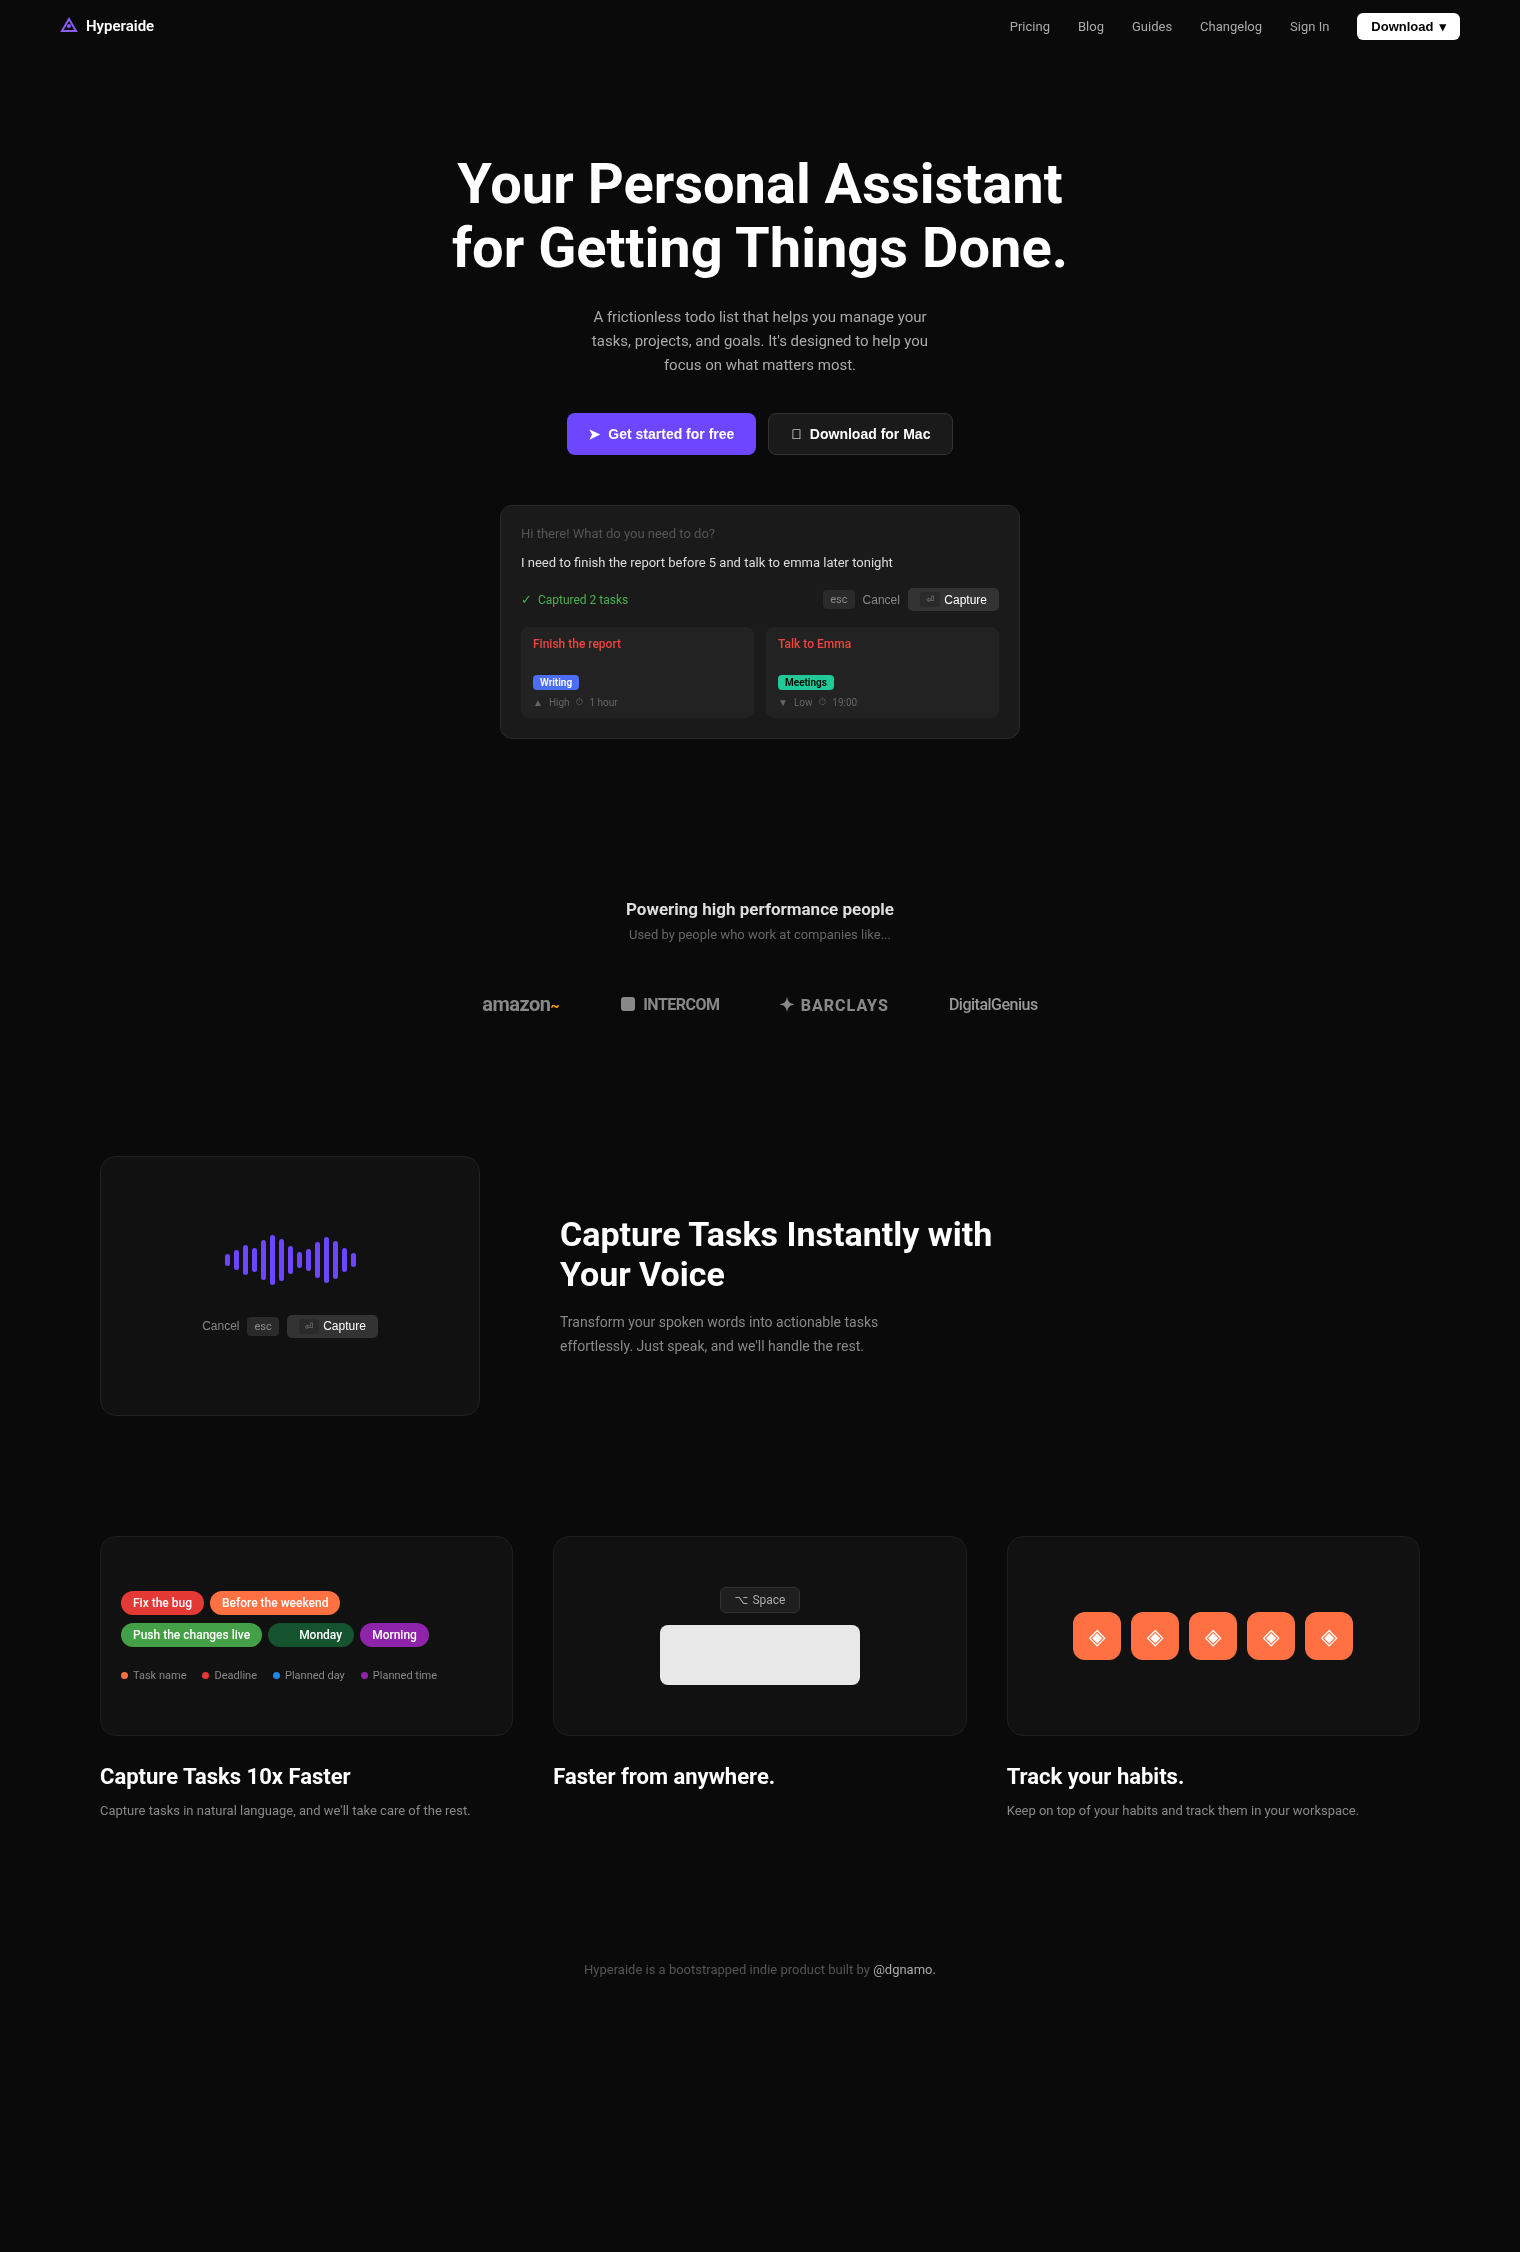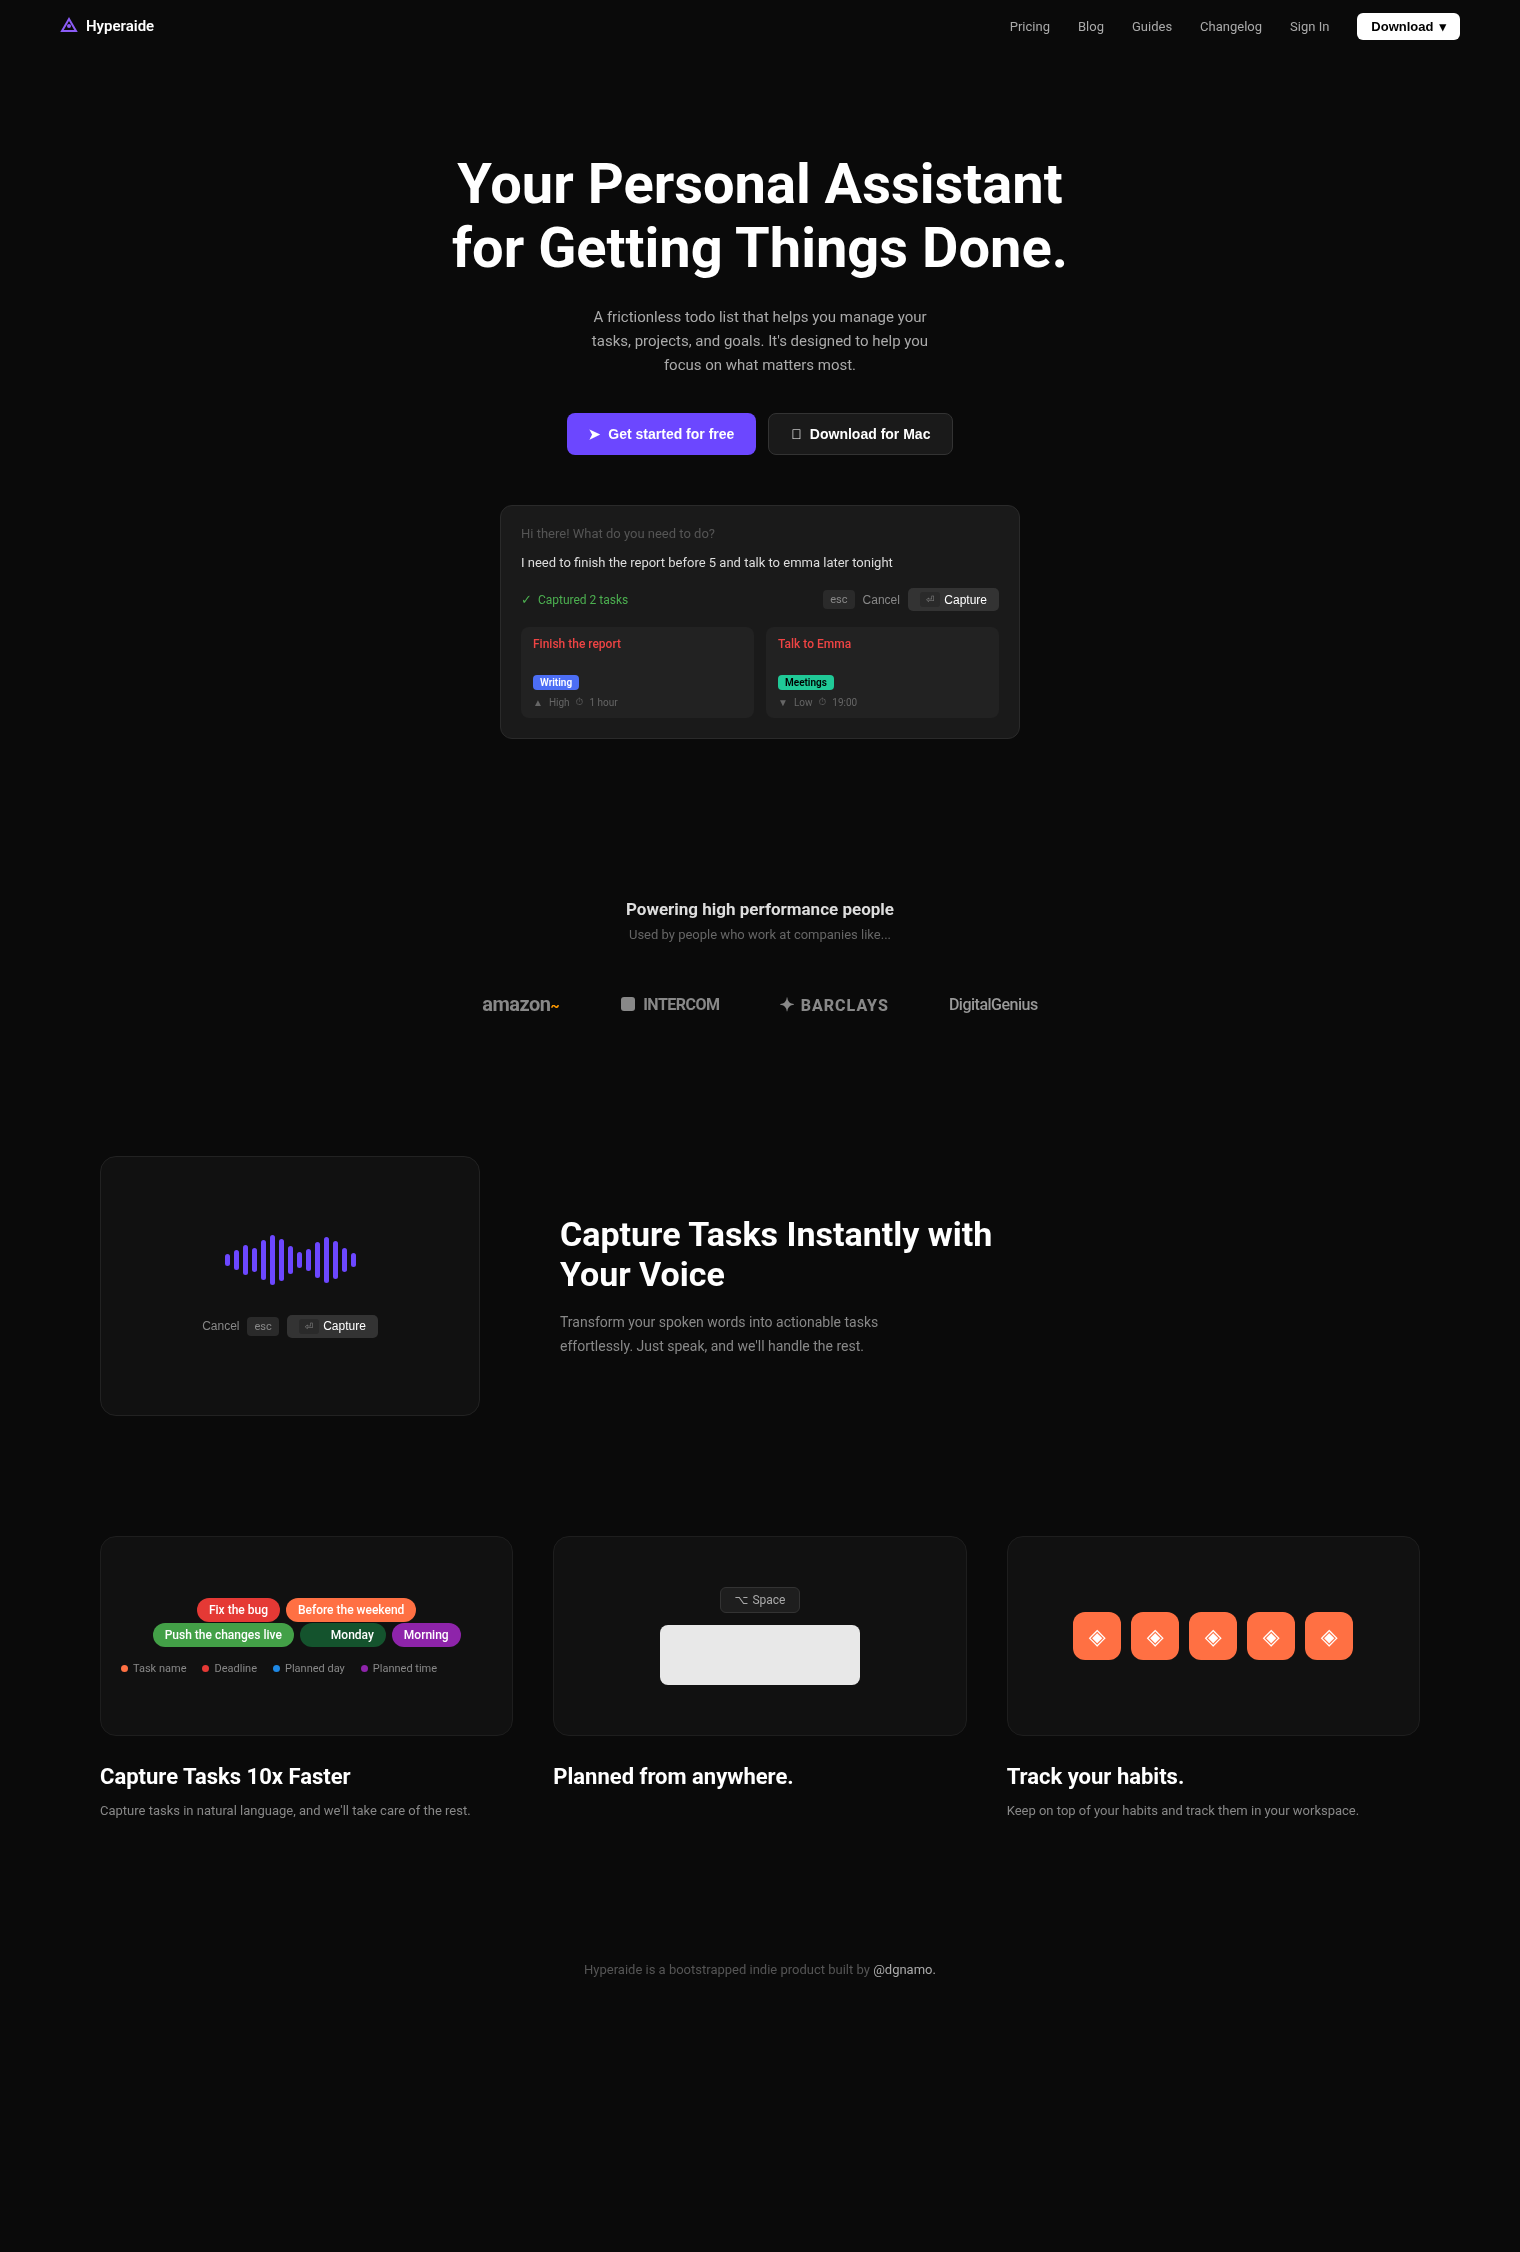--- a/index.html
+++ b/index.html
@@ -314,22 +314,22 @@
       justify-content: center;
       margin-bottom: 28px;
     }
     .feature-card h3 { font-size: 22px; font-weight: 700; margin-bottom: 12px; text-align: left; }
     .feature-card p { color: #888; font-size: 13px; line-height: 1.6; text-align: left; }
 
     
     .tags-visual {
       display: flex;
       flex-direction: column;
-      gap: 1px;
-      align-items: center;
+      gap: 8px;
+      align-items: flex-start;
       width: 100%;
     }
     .tags-row { display: flex; gap: 6px; }
     .pill {
       border-radius: 20px;
       padding: 5px 12px;
       font-size: 12px;
       font-weight: 500;
     }
     .pill-red { background: #e53935; color: #fff; }
@@ -604,21 +604,21 @@
     <div class="feature-card">
       <div class="feature-card-visual">
         <div class="space-visual">
           <div class="space-key-badge">
             <span>⌥</span>
             <span>Space</span>
           </div>
           <div class="space-input-box"></div>
         </div>
       </div>
-      <h3>Planned from anywhere.</h3>
+      <h3>Faster from anywhere.</h3>
     </div>
 
     <div class="feature-card">
       <div class="feature-card-visual">
         <div class="habits-icons">
           <div class="habit-icon habit-orange">◈</div>
           <div class="habit-icon habit-orange">◈</div>
           <div class="habit-icon habit-orange">◈</div>
           <div class="habit-icon habit-orange">◈</div>
           <div class="habit-icon habit-orange">◈</div>

